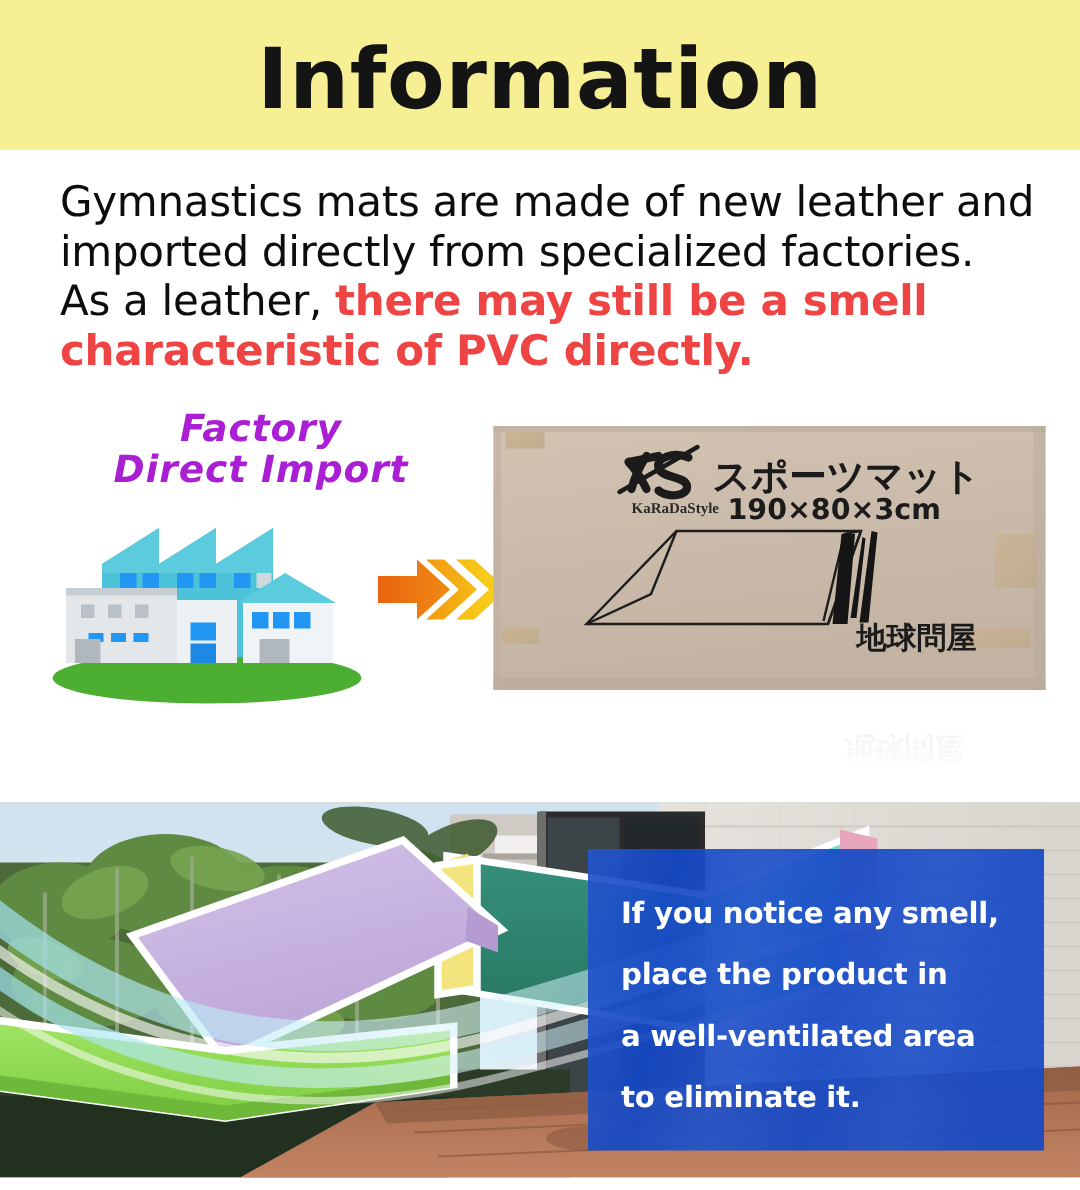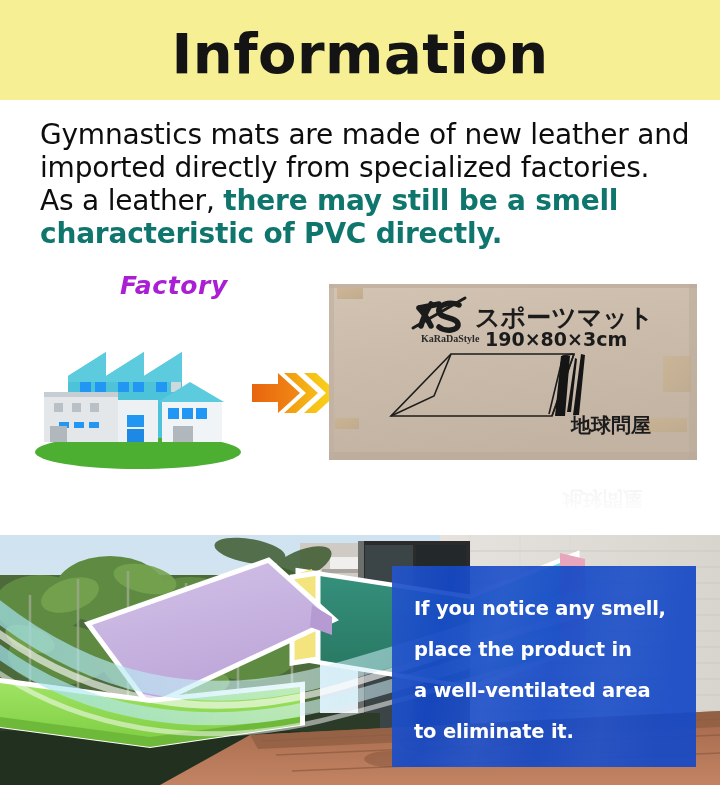--- a/index.html
+++ b/index.html
@@ -62,21 +62,21 @@
     top: 118px;
     width: 660px;
     font-size: 28px;
     line-height: 33px;
     font-weight: 400;
     color: #0d0d0d;
     font-family: "DejaVu Sans", sans-serif;
     letter-spacing: -0.2px;
   }
   .intro-text .red {
-    color: #0f766e;
+    color: #ef4444;
     font-weight: 700;
   }
   .intro-text .blk { font-weight: 400; }
 
   
   .factory-block {
     position: absolute;
     left: 28px;
     top: 272px;
     width: 290px;
@@ -197,20 +197,21 @@
     <div><span class="blk">Gymnastics mats are made of new leather and</span></div>
     <div><span class="blk">imported directly from specialized factories.</span></div>
     <div><span class="blk">As a leather, </span><span class="red">there may still be a smell</span></div>
     <div><span class="red">characteristic of PVC directly.</span></div>
   </div>
 
   <div class="factory-block">
 
     <div class="factory-label">
       <div>Factory</div>
+      <div>Direct Import</div>
     </div>
 
     <svg class="factory-art" viewBox="0 0 220 140">
       <ellipse cx="110" cy="122" rx="103" ry="17" fill="#4caf32"></ellipse>
 
       <path d="M40 46 L78 22 L78 46 L116 22 L116 46 L154 22 L154 108 L40 108 Z" fill="#4cc3d9"></path>
       <path d="M40 46 L78 22 L78 46 L116 22 L116 46 L154 22 L154 52 L40 52 Z" fill="#5ccbdd"></path>
       <rect x="52" y="52" width="11" height="10" fill="#2196f3"></rect>
       <rect x="67" y="52" width="11" height="10" fill="#2196f3"></rect>
       <rect x="90" y="52" width="11" height="10" fill="#2196f3"></rect>

